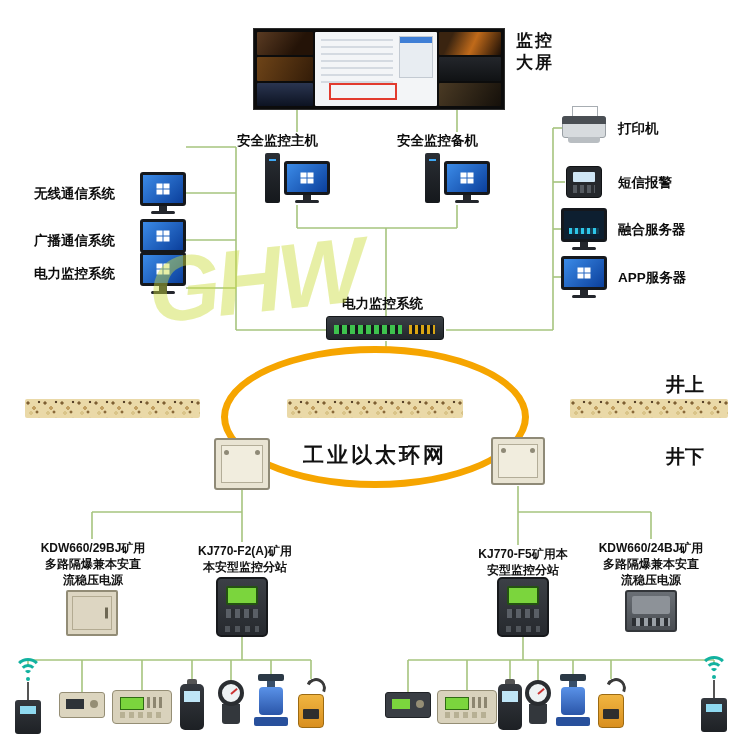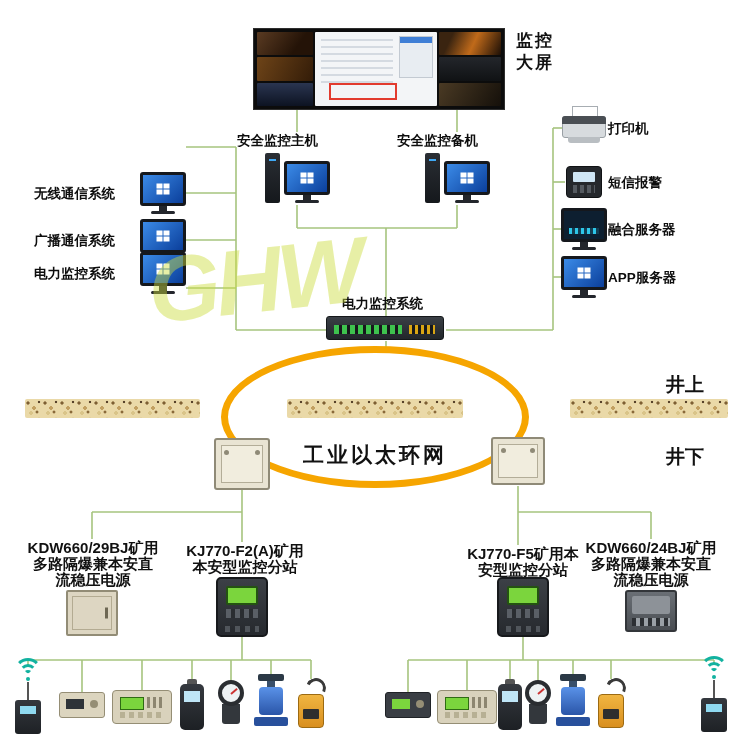--- a/index.html
+++ b/index.html
@@ -47,21 +47,21 @@
   .m-base{width:24px;height:3px;background:#23262c;margin:0 auto;border-radius:2px;}
 
   .sys-row{position:absolute;left:34px;display:flex;align-items:center;gap:8px;}
   .sys-lbl{width:98px;}
 
   .host-block{position:absolute;width:120px;text-align:left;}
   .host{display:flex;align-items:flex-end;gap:4px;justify-content:center;margin-top:4px;}
   .tower{width:15px;height:50px;background:linear-gradient(#2a2e34,#15181c);border-radius:2px;position:relative;}
   .tower-stripe{position:absolute;left:4px;top:6px;width:7px;height:2px;background:#3fa9f5;}
 
-  .rdev{position:absolute;left:560px;display:flex;align-items:center;}
+  .rdev{position:absolute;left:560px;display:flex;align-items:center;gap:10px;}
   .ricon{width:48px;display:flex;justify-content:center;}
 
   
   .printer{position:relative;width:44px;height:44px;}
   .pr-paper{position:absolute;top:0;left:10px;width:24px;height:12px;background:#fff;border:1px solid #a7adb2;}
   .pr-body{position:absolute;top:10px;left:0;width:44px;height:22px;background:#d7dbde;border:1px solid #9aa0a5;border-radius:3px;box-sizing:border-box;}
   .pr-top{position:absolute;top:10px;left:0;width:44px;height:8px;background:#4a4f54;border-radius:3px 3px 0 0;}
   .pr-tray{position:absolute;top:31px;left:6px;width:32px;height:6px;background:#b9bec2;border-radius:0 0 3px 3px;}
 
   
@@ -94,21 +94,21 @@
       radial-gradient(circle at 12px 13px,#8a6a3a 1.3px,transparent 1.7px);
     background-size:17px 17px;}
   .zone{position:absolute;left:666px;font-size:19px;font-weight:700;}
 
   
   .jbox{position:absolute;background:#e9e4d3;border:2px solid #8f8a77;border-radius:3px;box-sizing:border-box;}
   .jbox-inner{position:absolute;inset:5px;border:1px solid #b3ad98;background:#f1edde;}
   .bolt{position:absolute;width:5px;height:5px;border-radius:50%;background:#8f8a77;}
 
   
-  .ulabel{position:absolute;text-align:center;font-weight:700;font-size:15px;line-height:16px;}
+  .ulabel{position:absolute;text-align:center;font-weight:700;font-size:12px;line-height:16px;}
   .pcab{position:absolute;background:#ddd6c2;border:2px solid #928c76;border-radius:2px;box-sizing:border-box;}
   .pcab-door{position:absolute;inset:4px;border:1px solid #b3ab92;}
   .pcab-handle{position:absolute;right:8px;top:50%;transform:translateY(-50%);width:3px;height:11px;background:#6e6854;}
   .psu{position:absolute;background:linear-gradient(#6a6f75,#4a4e53);border:2px solid #33363a;border-radius:3px;box-sizing:border-box;}
   .psu-face{position:absolute;left:5px;right:5px;top:4px;height:18px;background:#8d9298;border-radius:2px;}
   .psu-terms{position:absolute;left:5px;right:5px;bottom:4px;height:8px;
              background:repeating-linear-gradient(90deg,#2c2f33 0 4px,#9aa0a6 4px 8px);}
   .substation{position:absolute;background:linear-gradient(#3c4046,#26292e);border:2px solid #17191c;border-radius:5px;box-sizing:border-box;}
   .sub-screen{position:absolute;top:7px;left:8px;right:8px;height:15px;background:#7bd53d;border:2px solid #245312;border-radius:2px;}
   .sub-keys{position:absolute;top:30px;left:8px;right:8px;height:9px;

